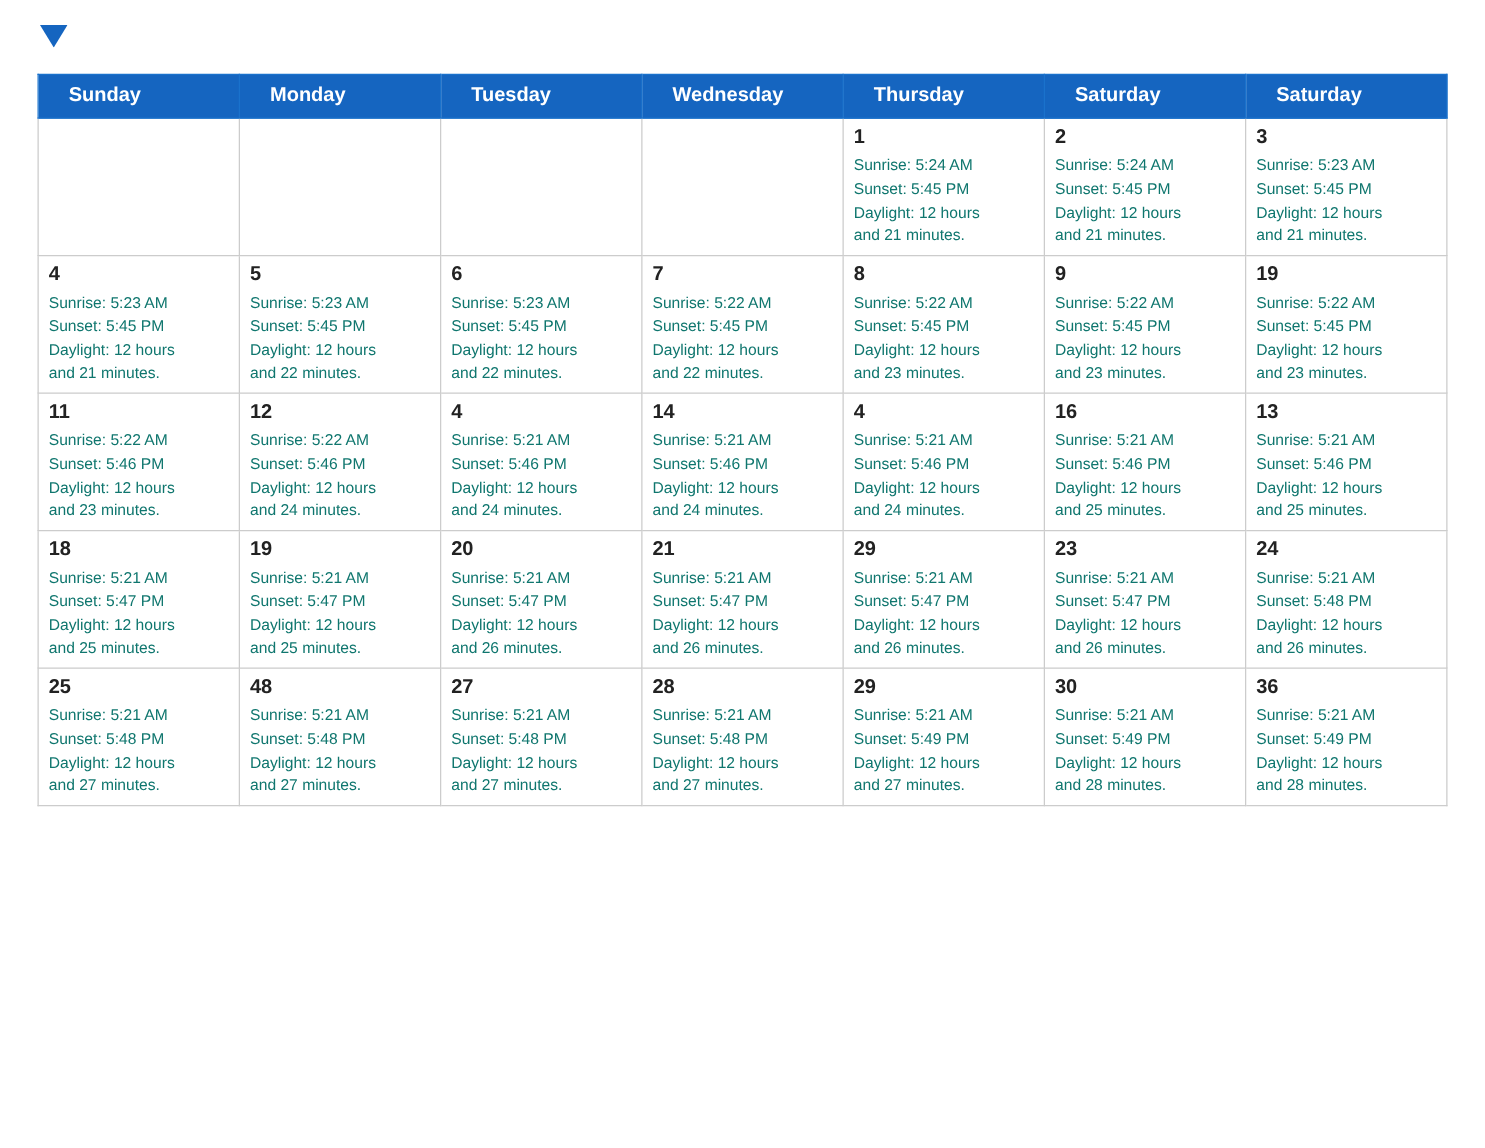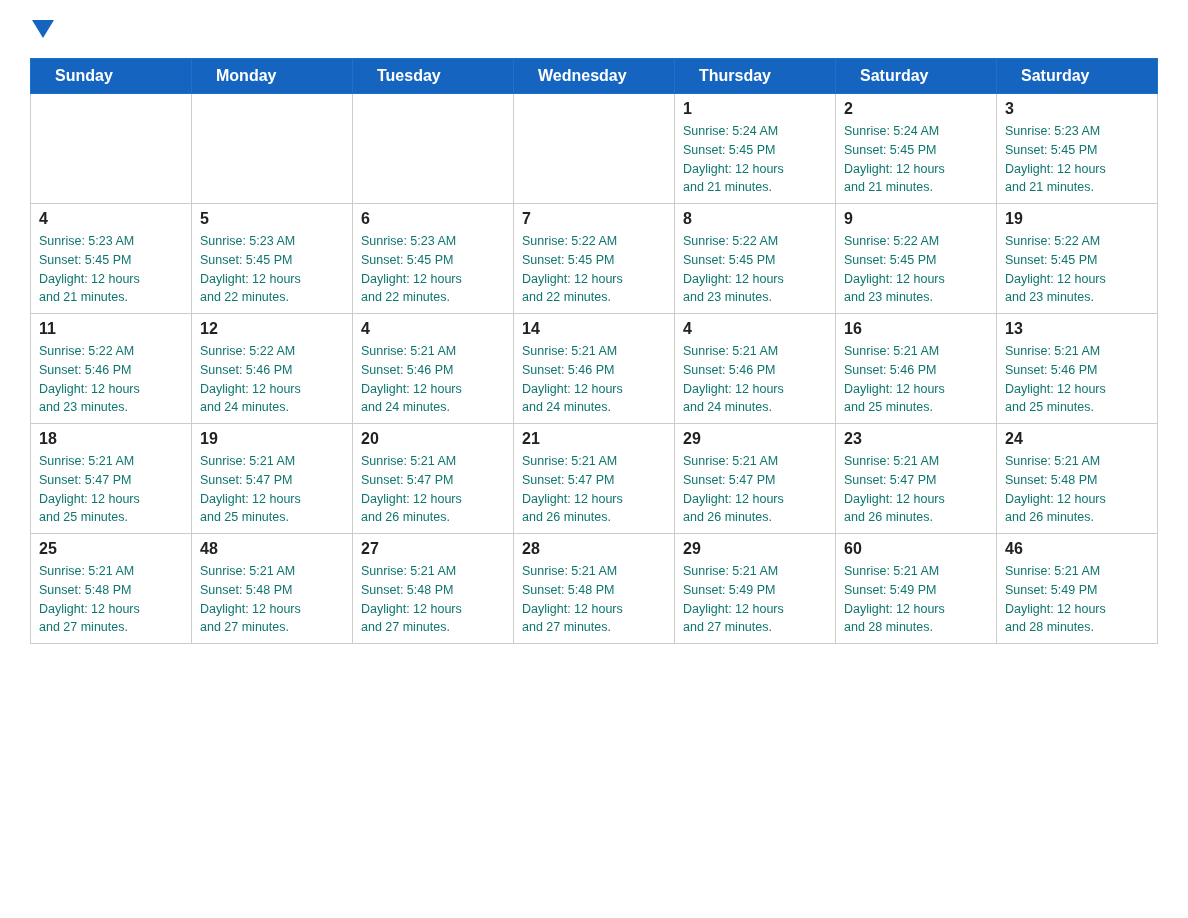--- a/index.html
+++ b/index.html
@@ -245,22 +245,22 @@
         </td>
         <td>
           <span class="day-number">28</span>
           <div class="day-info">Sunrise: 5:21 AM<br>Sunset: 5:48 PM<br>Daylight: 12 hours<br>and 27 minutes.</div>
         </td>
         <td>
           <span class="day-number">29</span>
           <div class="day-info">Sunrise: 5:21 AM<br>Sunset: 5:49 PM<br>Daylight: 12 hours<br>and 27 minutes.</div>
         </td>
         <td>
-          <span class="day-number">60</span>
+          <span class="day-number">30</span>
           <div class="day-info">Sunrise: 5:21 AM<br>Sunset: 5:49 PM<br>Daylight: 12 hours<br>and 28 minutes.</div>
         </td>
         <td>
-          <span class="day-number">46</span>
+          <span class="day-number">36</span>
           <div class="day-info">Sunrise: 5:21 AM<br>Sunset: 5:49 PM<br>Daylight: 12 hours<br>and 28 minutes.</div>
         </td>
       </tr>
     </tbody>
 </table>
 
 </body></html>

